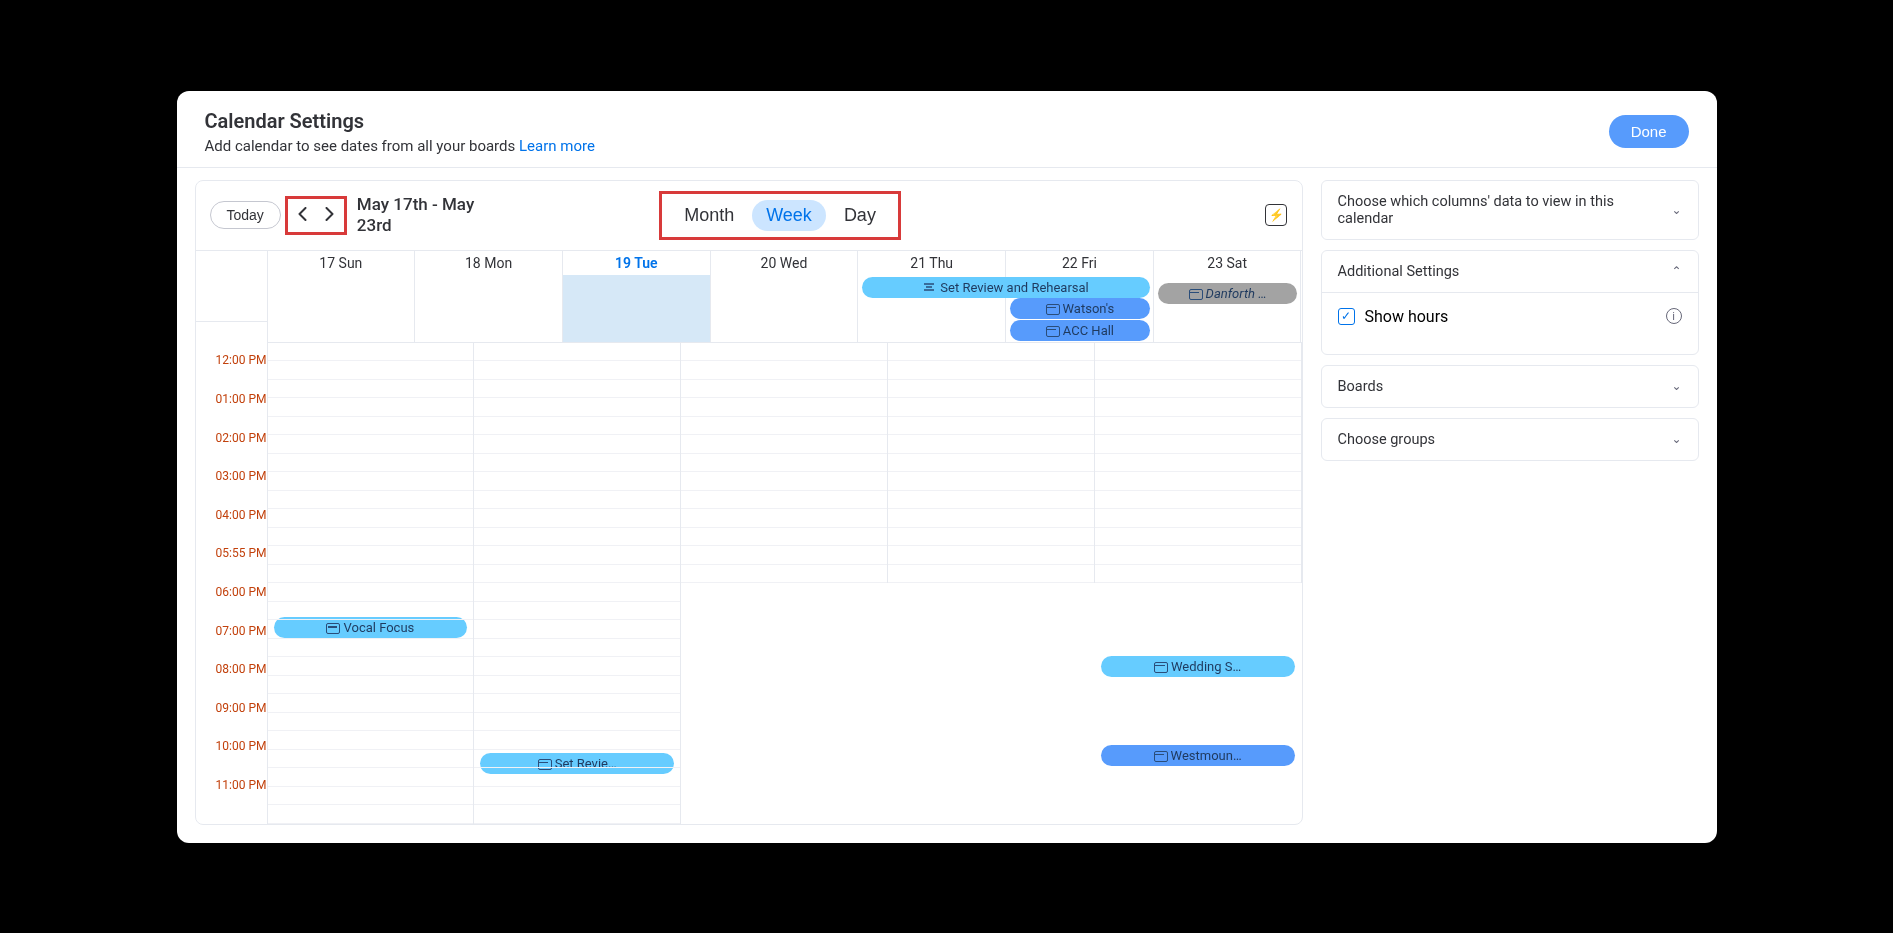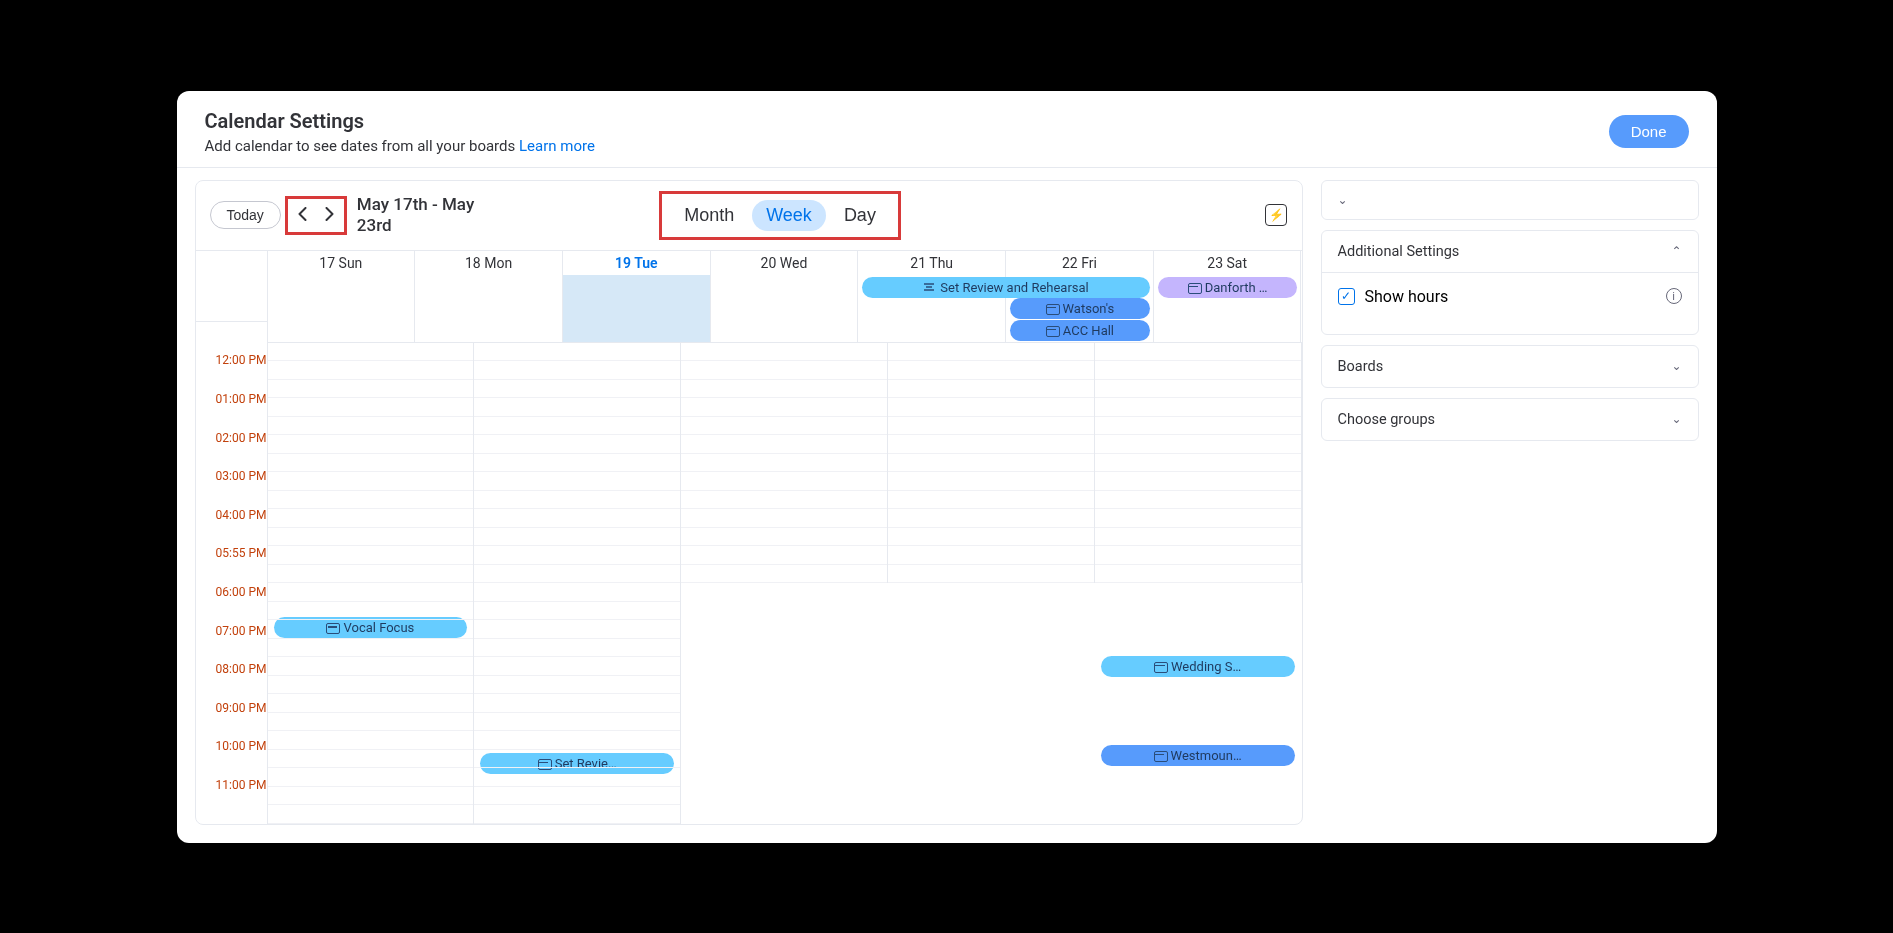--- a/index.html
+++ b/index.html
@@ -363,21 +363,21 @@
                 <span>Set Review and Rehearsal</span>
               </div>
               <div class="event-pill" style="position: absolute; left: calc(71.4286% + 4px); width: calc(14.2857% - 8px); top: 23.5px; background: rgb(87, 155, 252);">
                 <span class="cal-icon"></span>
                 <span>Watson's</span>
               </div>
               <div class="event-pill" style="position: absolute; left: calc(71.4286% + 4px); width: calc(14.2857% - 8px); top: 45px; background: rgb(87, 155, 252);">
                 <span class="cal-icon"></span>
                 <span>ACC Hall</span>
               </div>
-              <div class="event-pill" style="position: absolute; left: calc(85.7143% + 4px); width: calc(14.2857% - 8px); top: 2px; background: #c4b5fd;">
+              <div class="event-pill" style="position: absolute; left: calc(85.7143% + 4px); width: calc(14.2857% - 8px); top: 8px; background: #a3a3a3; font-style: italic;">
                 <span class="cal-icon"></span>
                 <span>Danforth …</span>
               </div>
             </div>
           <div class="body-rows" id="body-rows" style="height: 501.8px;">
               <div class="day-col">
                 <div class="hour-lines">
                   <div class="hour-line"></div>
                   <div class="hour-line"></div>
                   <div class="hour-line"></div>
@@ -520,20 +520,21 @@
                 </div>
               </div>
             </div>
         </div>
       </div>
     </div>
 
     <div class="side">
       <div class="panel">
         <div class="panel-header">
+          <span>Choose which columns' data to view in this calendar</span>
           <span class="chev">⌄</span>
         </div>
       </div>
 
       <div class="panel">
         <div class="panel-header">
           <span>Additional Settings</span>
           <span class="chev">⌃</span>
         </div>
         <div class="panel-body">

